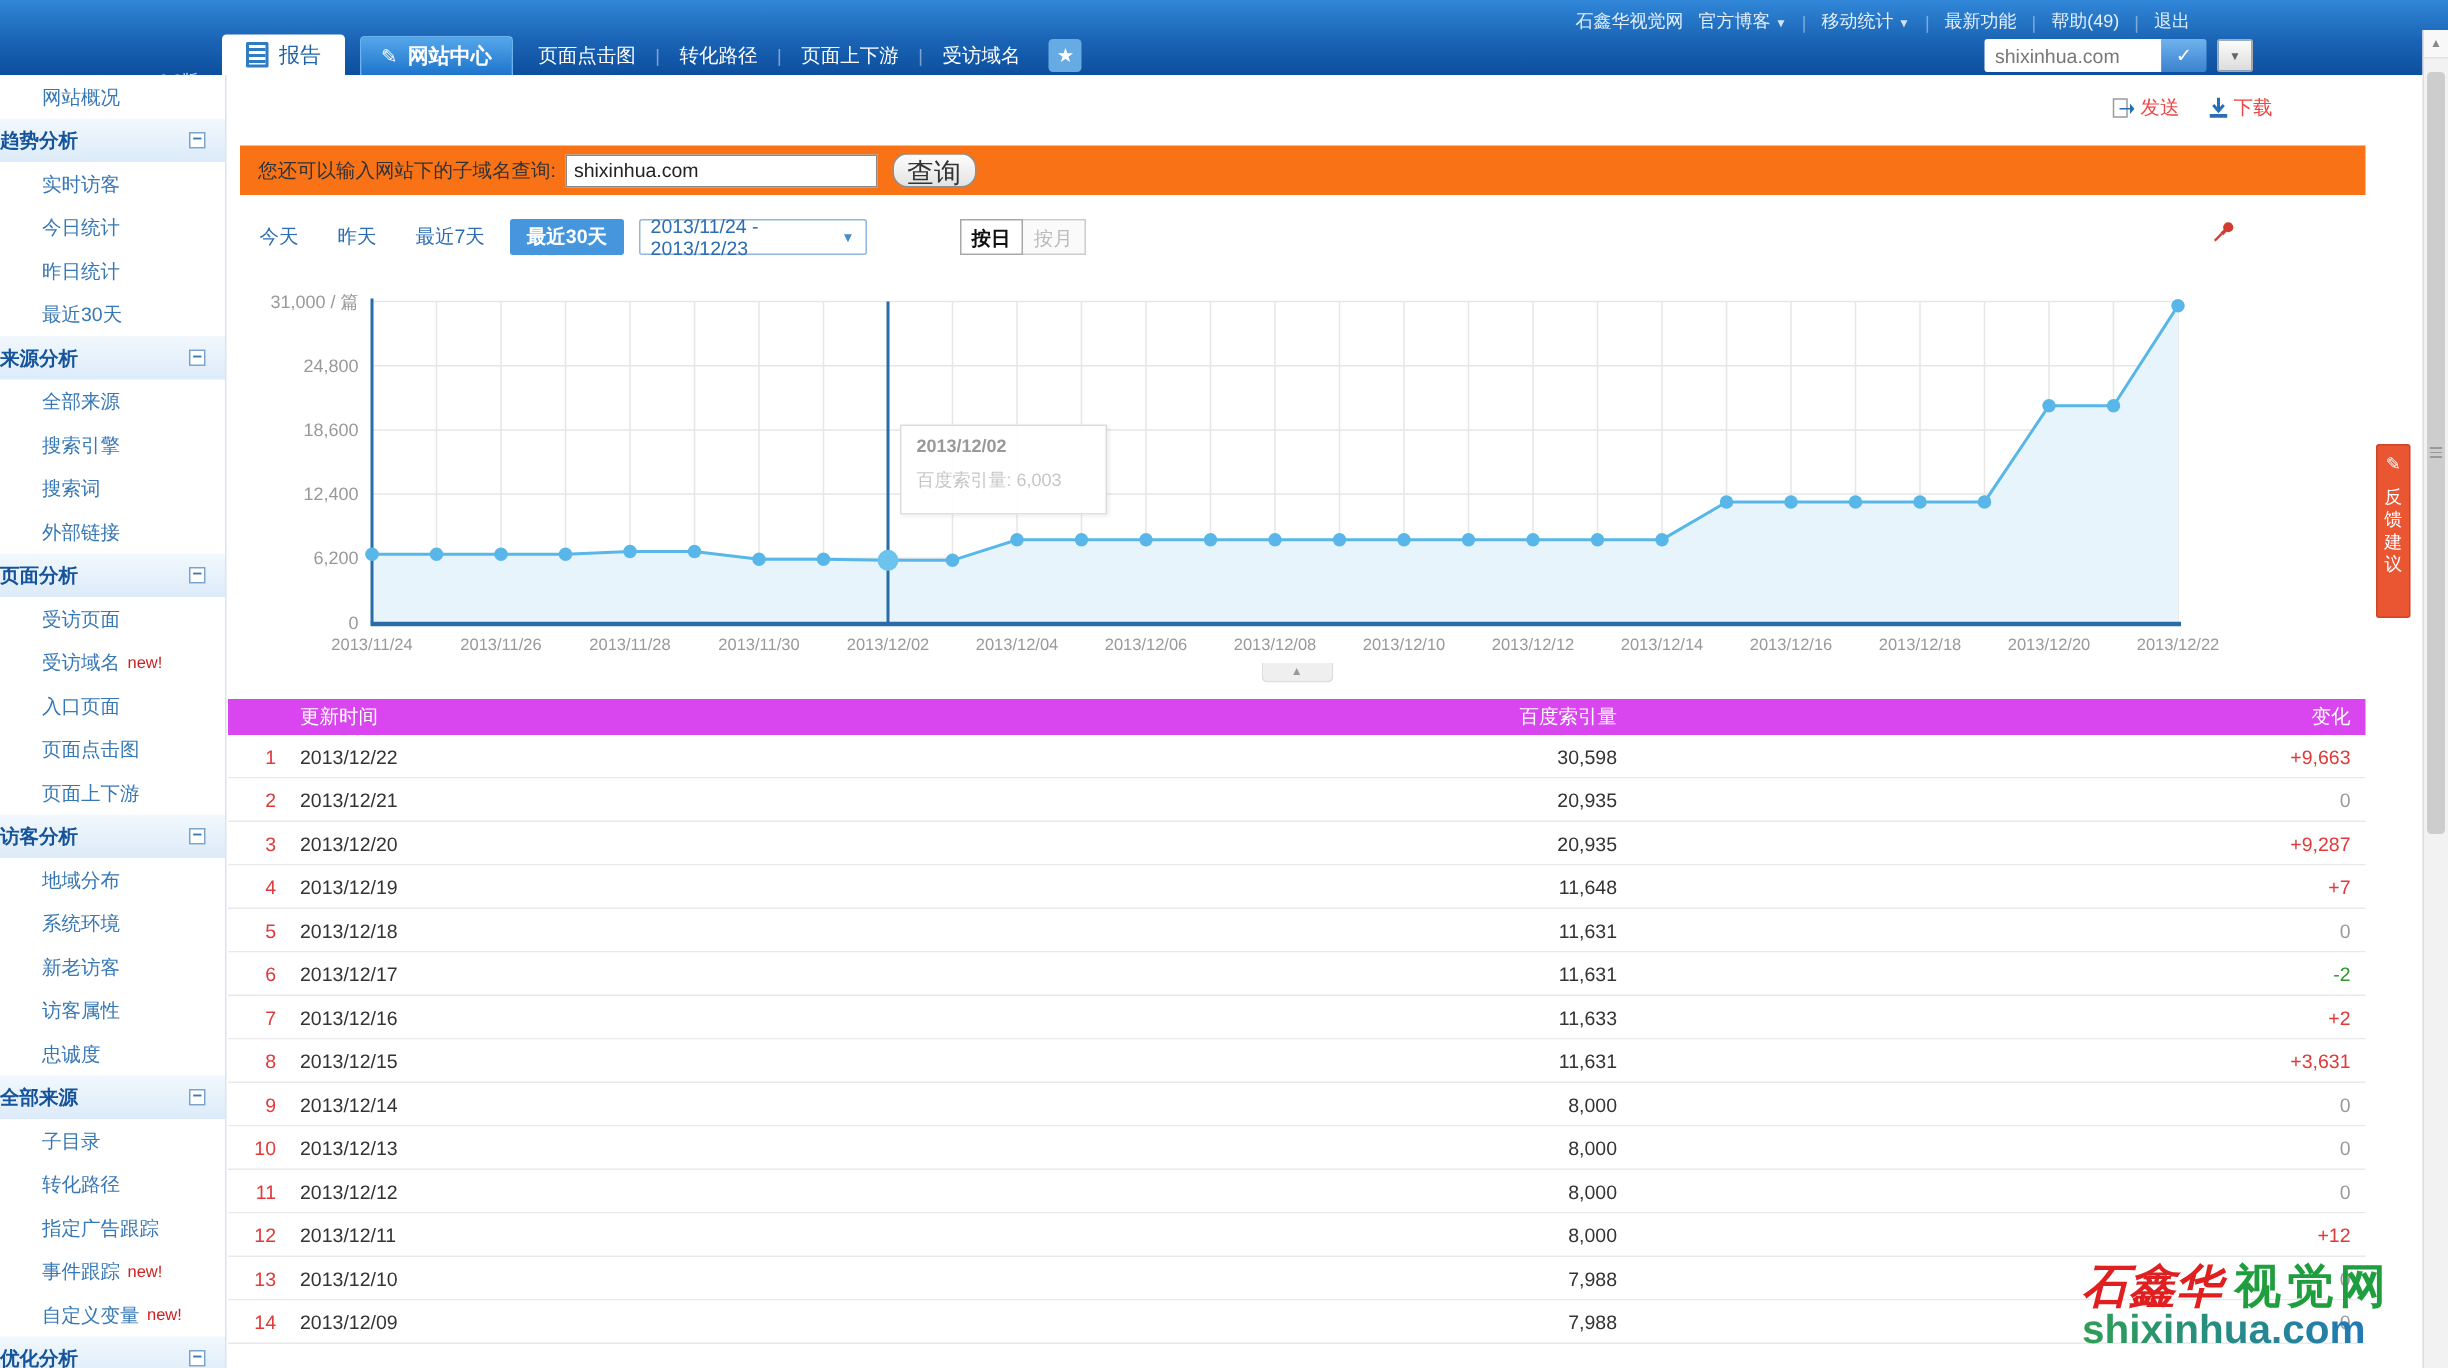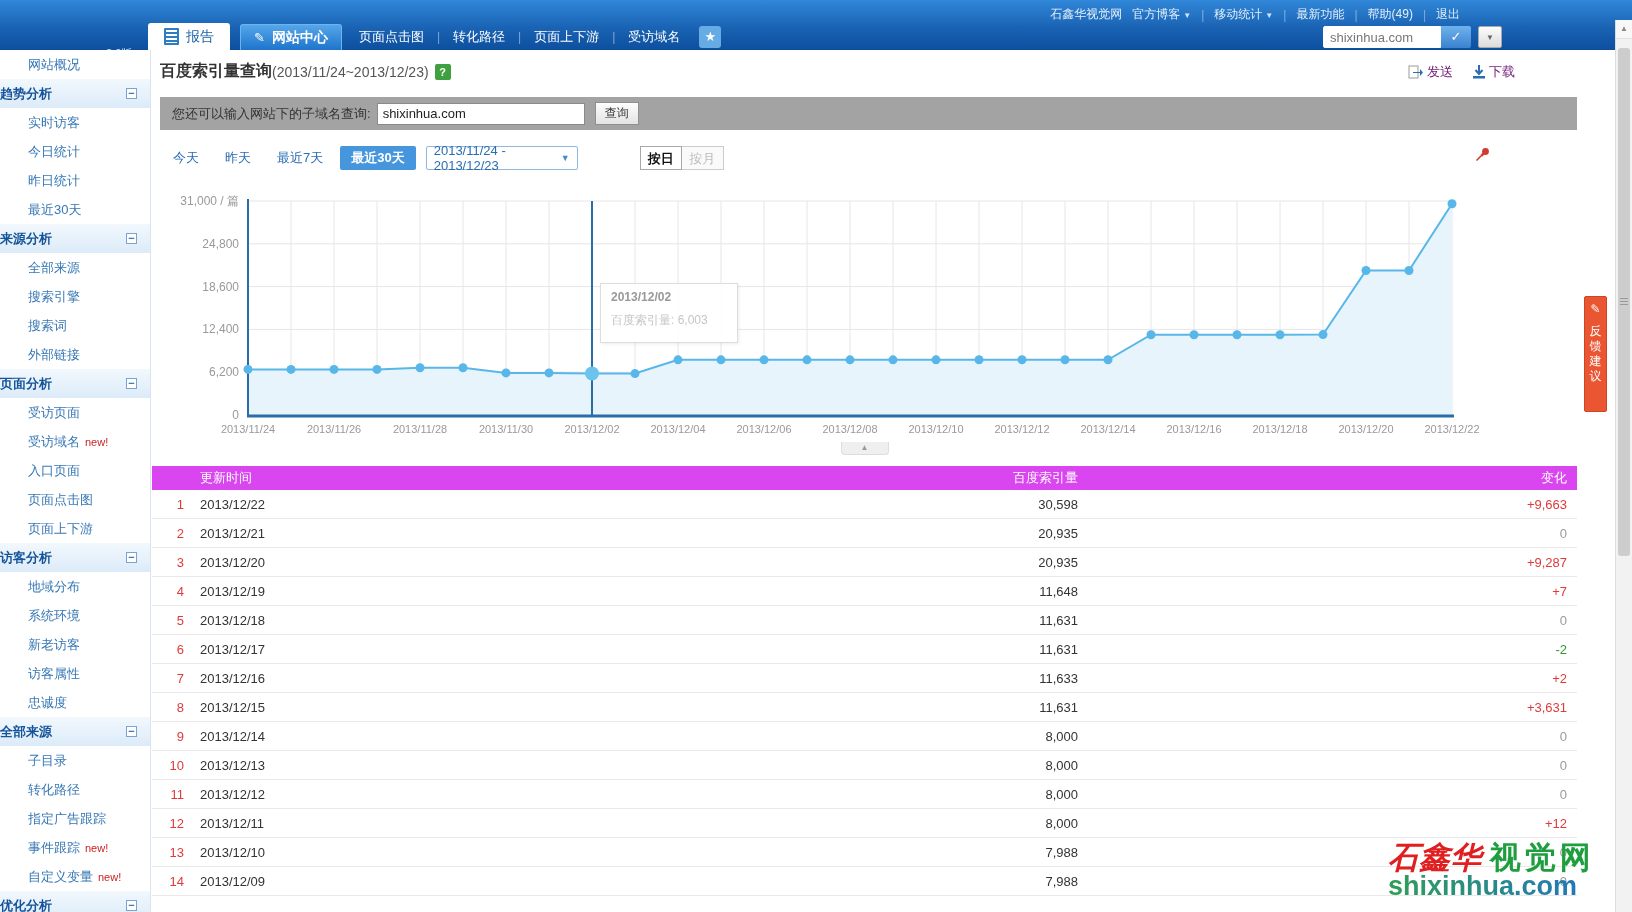--- a/index.html
+++ b/index.html
@@ -59,28 +59,28 @@
     background:#fff;color:#3677b5;font-size:11px;line-height:9px;text-align:center;box-sizing:border-box;}
   .collapse-box::before{content:"−";}
   
   #main{position:absolute;left:152px;top:50px;width:1425px;height:862px;background:#fff;}
   #page-head{position:absolute;left:8px;top:11px;display:flex;align-items:center;}
   #page-title{font-size:16px;font-weight:bold;color:#333;}
   #page-range{font-size:14px;color:#555;}
   .help-icon{width:16px;height:16px;margin-left:6px;border-radius:2px;background:#3fa03f;color:#fff;
     font-size:11px;font-weight:bold;text-align:center;line-height:16px;}
   .help-icon::before{content:"?";}
-  #head-actions{position:absolute;right:62px;top:13px;display:flex;gap:20px;font-size:13px;color:#701a75;}
+  #head-actions{position:absolute;right:62px;top:13px;display:flex;gap:20px;font-size:13px;color:#ef4444;}
   .action{display:flex;align-items:center;gap:4px;cursor:pointer;}
-  #query-bar{position:absolute;left:8px;top:47px;width:1417px;height:33px;background:#a3a3a3;
+  #query-bar{position:absolute;left:8px;top:47px;width:1417px;height:33px;background:#f97316;
     display:flex;align-items:center;box-sizing:border-box;padding-left:12px;font-size:13px;color:#333;}
   #query-input{width:196px;height:20px;margin-left:6px;border:1px solid #8a8a8a;font-size:13px;
     padding:0 5px;outline:none;font-family:inherit;color:#222;}
   #query-btn{margin-left:10px;height:23px;padding:0 9px;background:linear-gradient(180deg,#fdfdfd,#e3e3e3);
-    border:1px solid #8f8f8f;border-radius:0;font-size:12px;color:#333;font-family:inherit;}
+    border:1px solid #8f8f8f;border-radius:10px;font-size:18px;color:#333;font-family:inherit;}
   
   #filter-row{position:absolute;left:8px;top:95px;height:26px;display:flex;align-items:center;font-size:13px;}
   .quick-link{color:#2b6db5;padding:0 13px;cursor:pointer;}
   .quick-active{background:#4596dd;color:#fff;font-weight:bold;border-radius:2px;height:24px;
     line-height:24px;padding:0 11px;margin-left:4px;}
   #date-select{margin-left:10px;width:152px;height:24px;border:1px solid #8fb8dc;border-radius:2px;
     color:#2b6db5;display:flex;align-items:center;justify-content:space-between;padding:0 7px;box-sizing:border-box;}
   #date-select .dd{font-size:9px;color:#4b8cc8;}
   #byday-group{display:flex;margin-left:62px;}
   .by-btn{width:42px;height:24px;text-align:center;line-height:24px;box-sizing:border-box;}
@@ -283,25 +283,20 @@
       <span>自定义变量</span>
       <span class="sb-badge">new!</span>
     </div>
     <div class="sb-row sb-header">
       <span>优化分析</span>
       <span class="collapse-box"></span>
     </div>
   </div>
 
 <div id="main">
-  <div id="page-head">
-    <span id="page-title">百度索引量查询</span>
-    <span id="page-range">(2013/11/24~2013/12/23)</span>
-    <span class="help-icon"></span>
-  </div>
   <div id="head-actions">
     <span class="action">
       <svg width="15" height="14">
         <rect x="1" y="1" width="9" height="12" fill="#fff" stroke="#9b9b9b"></rect>
         <path d="M5 7 L12 7 L12 4 L15 7.5 L12 11 L12 8 L5 8 Z" fill="#2b6db5"></path>
       </svg>
       <span>发送</span>
     </span>
     <span class="action">
       <svg width="12" height="14">

